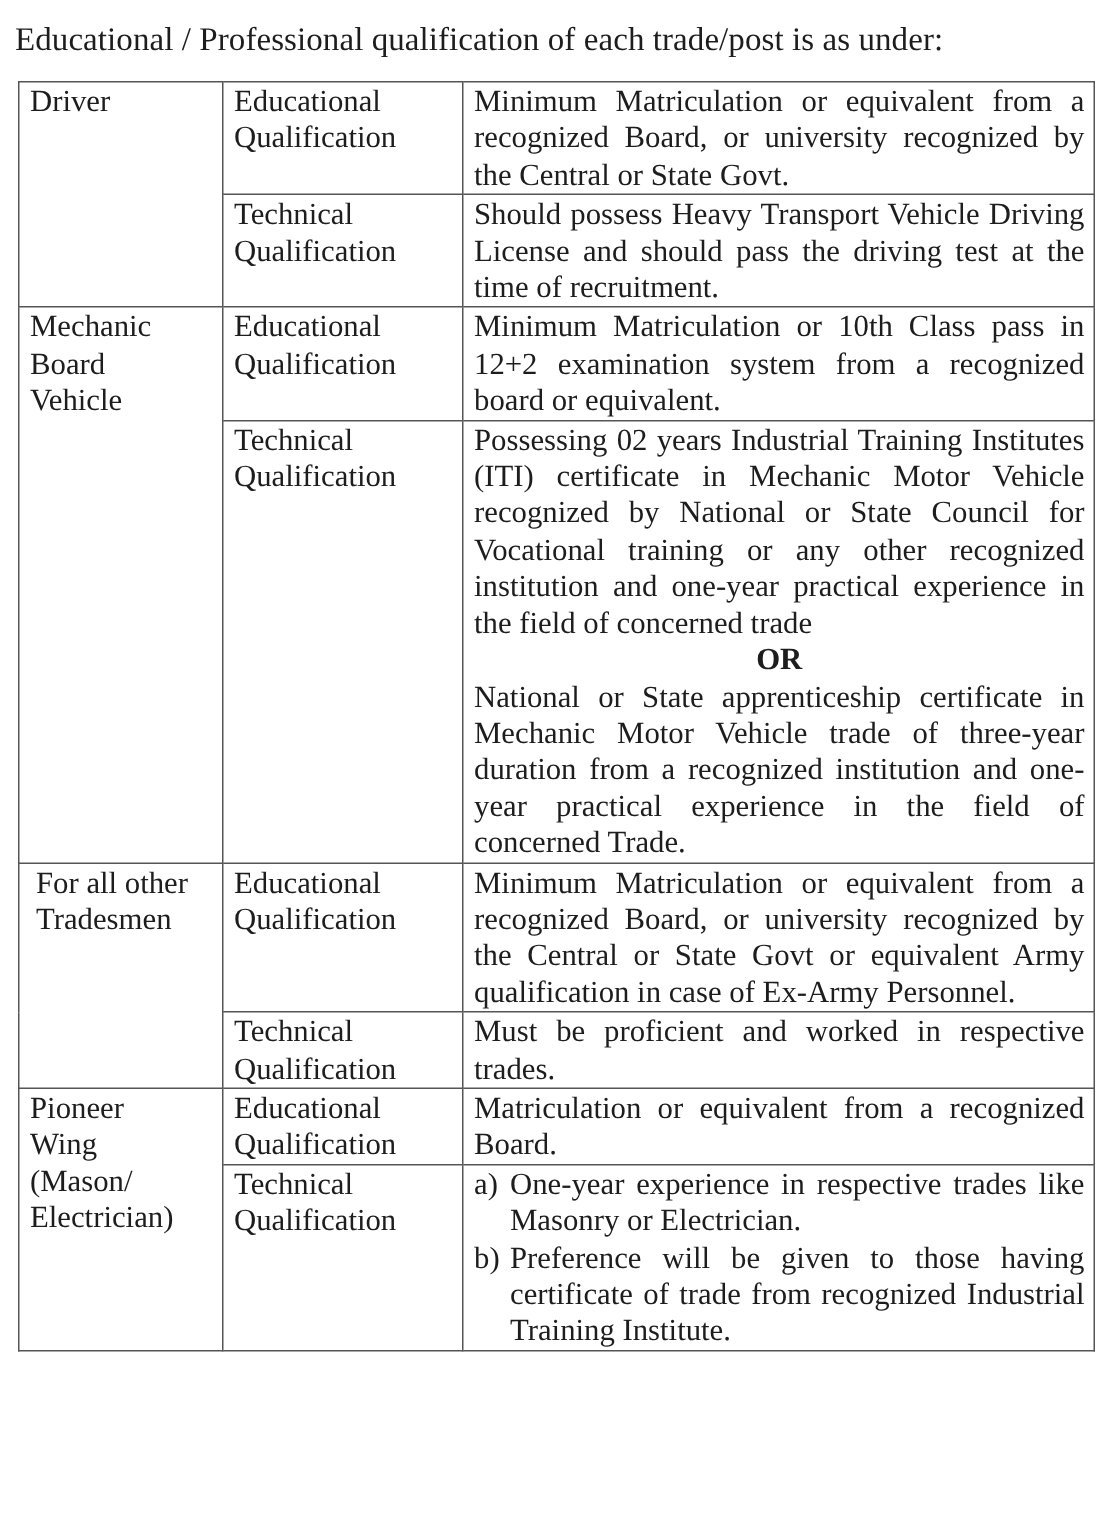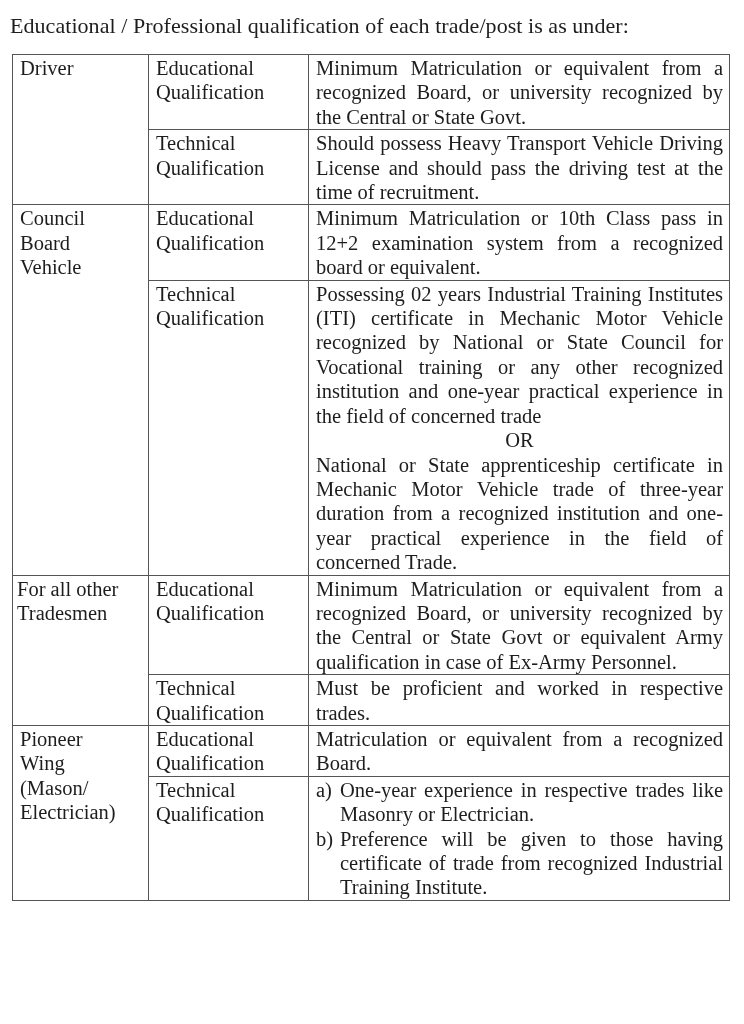--- a/index.html
+++ b/index.html
@@ -24,24 +24,24 @@
     }
     table.qual td {
       border: 1.3px solid #555;
       vertical-align: top;
       padding: 1px 6px 0 7px;
     }
     col.c1 { width: 136px; }
     col.c2 { width: 160px; }
     col.c3 { width: 421px; }
     td.trade { padding-left: 8px; }
-    td.trade.tight { padding-left: 4px; }
+    td.trade.tight { padding-left: 11px; }
     td.kind { padding-left: 7px; }
     td.desc { text-align: justify; text-align-last: left; padding-right: 8px; }
-    .or-line { text-align: right; font-weight: normal; text-align-last: center; }
+    .or-line { text-align: right; font-weight: bold; text-align-last: center; }
     .list-item { display: flex; }
     .list-marker { width: 24px; flex: 0 0 24px; }
     .list-text { flex: 1; text-align: justify; text-align-last: left; }
     .line { display: block; }
   </style>
 </head>
 <body>
 
 <div class="heading">Educational / Professional qualification of each trade/post is as under:</div>
 
@@ -66,21 +66,21 @@
     <tr>
       <td class="kind">
         <span class="line">Technical</span>
         <span class="line">Qualification</span>
       </td>
       <td class="desc">Should possess Heavy Transport Vehicle Driving License and should pass the driving test at the time of recruitment.</td>
     </tr>
 
     <tr>
       <td class="trade" rowspan="2">
-        <span class="line">Council</span>
+        <span class="line">Mechanic</span>
         <span class="line">Board</span>
         <span class="line">Vehicle</span>
       </td>
       <td class="kind">
         <span class="line">Educational</span>
         <span class="line">Qualification</span>
       </td>
       <td class="desc">Minimum Matriculation or 10th Class pass in 12+2 examination system from a recognized board or equivalent.</td>
     </tr>
     <tr>

